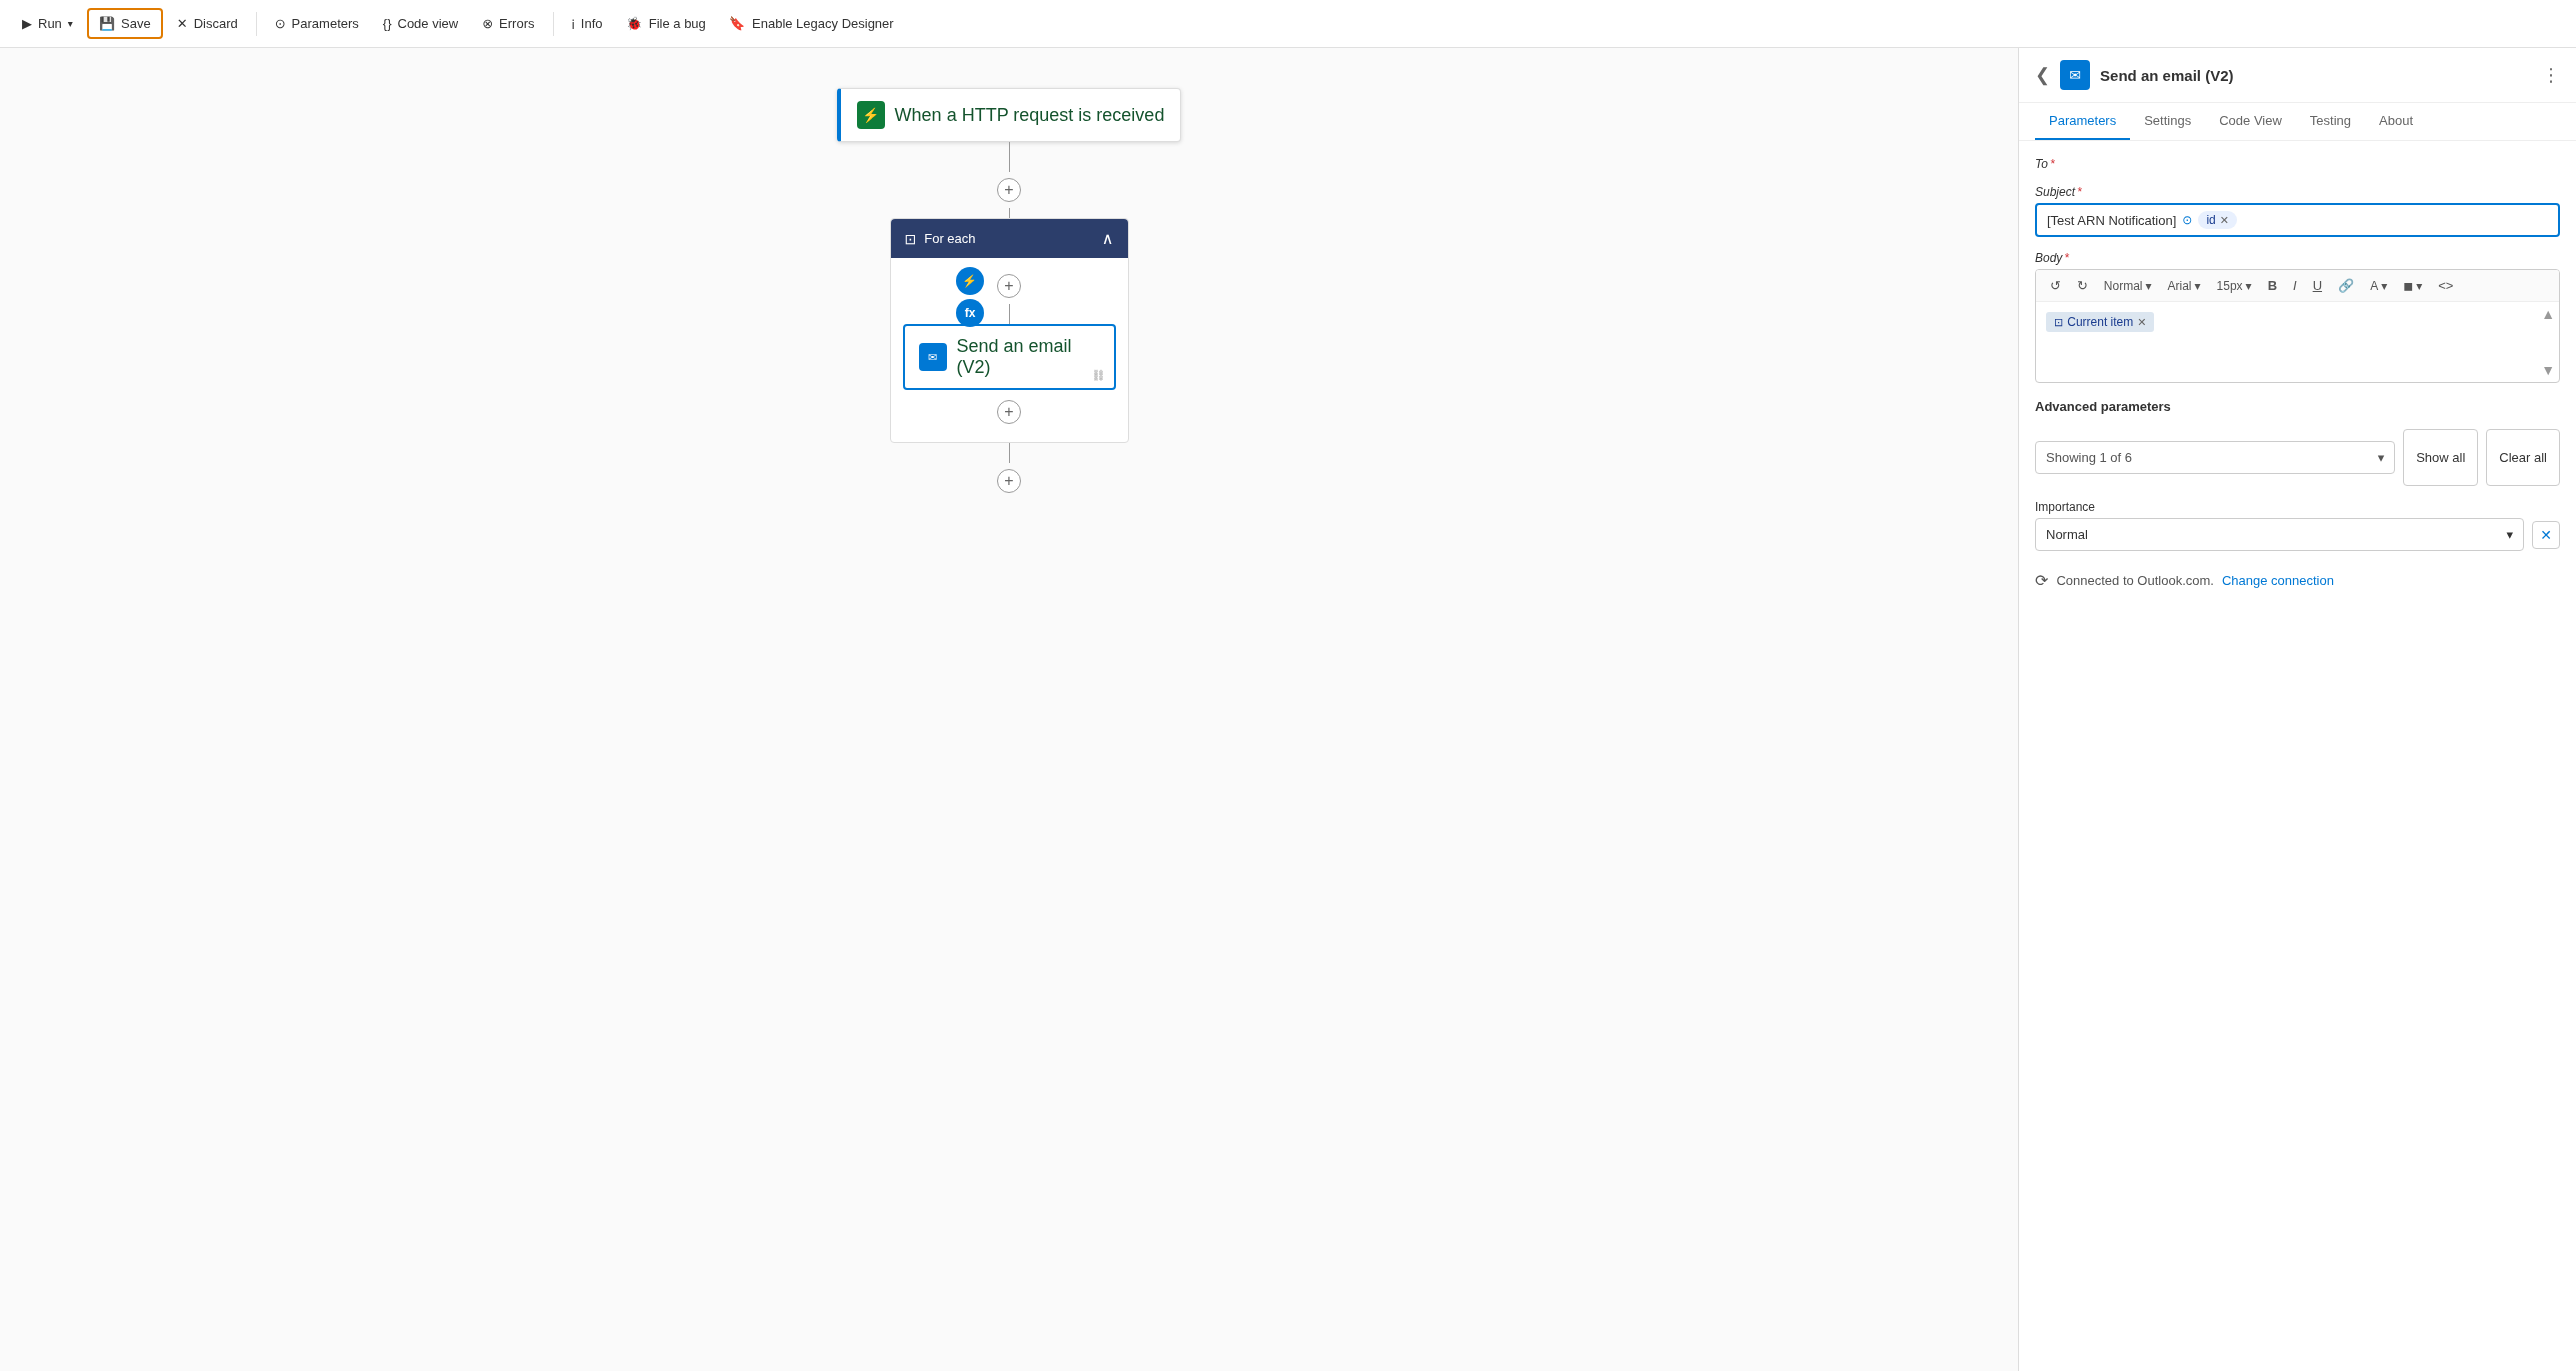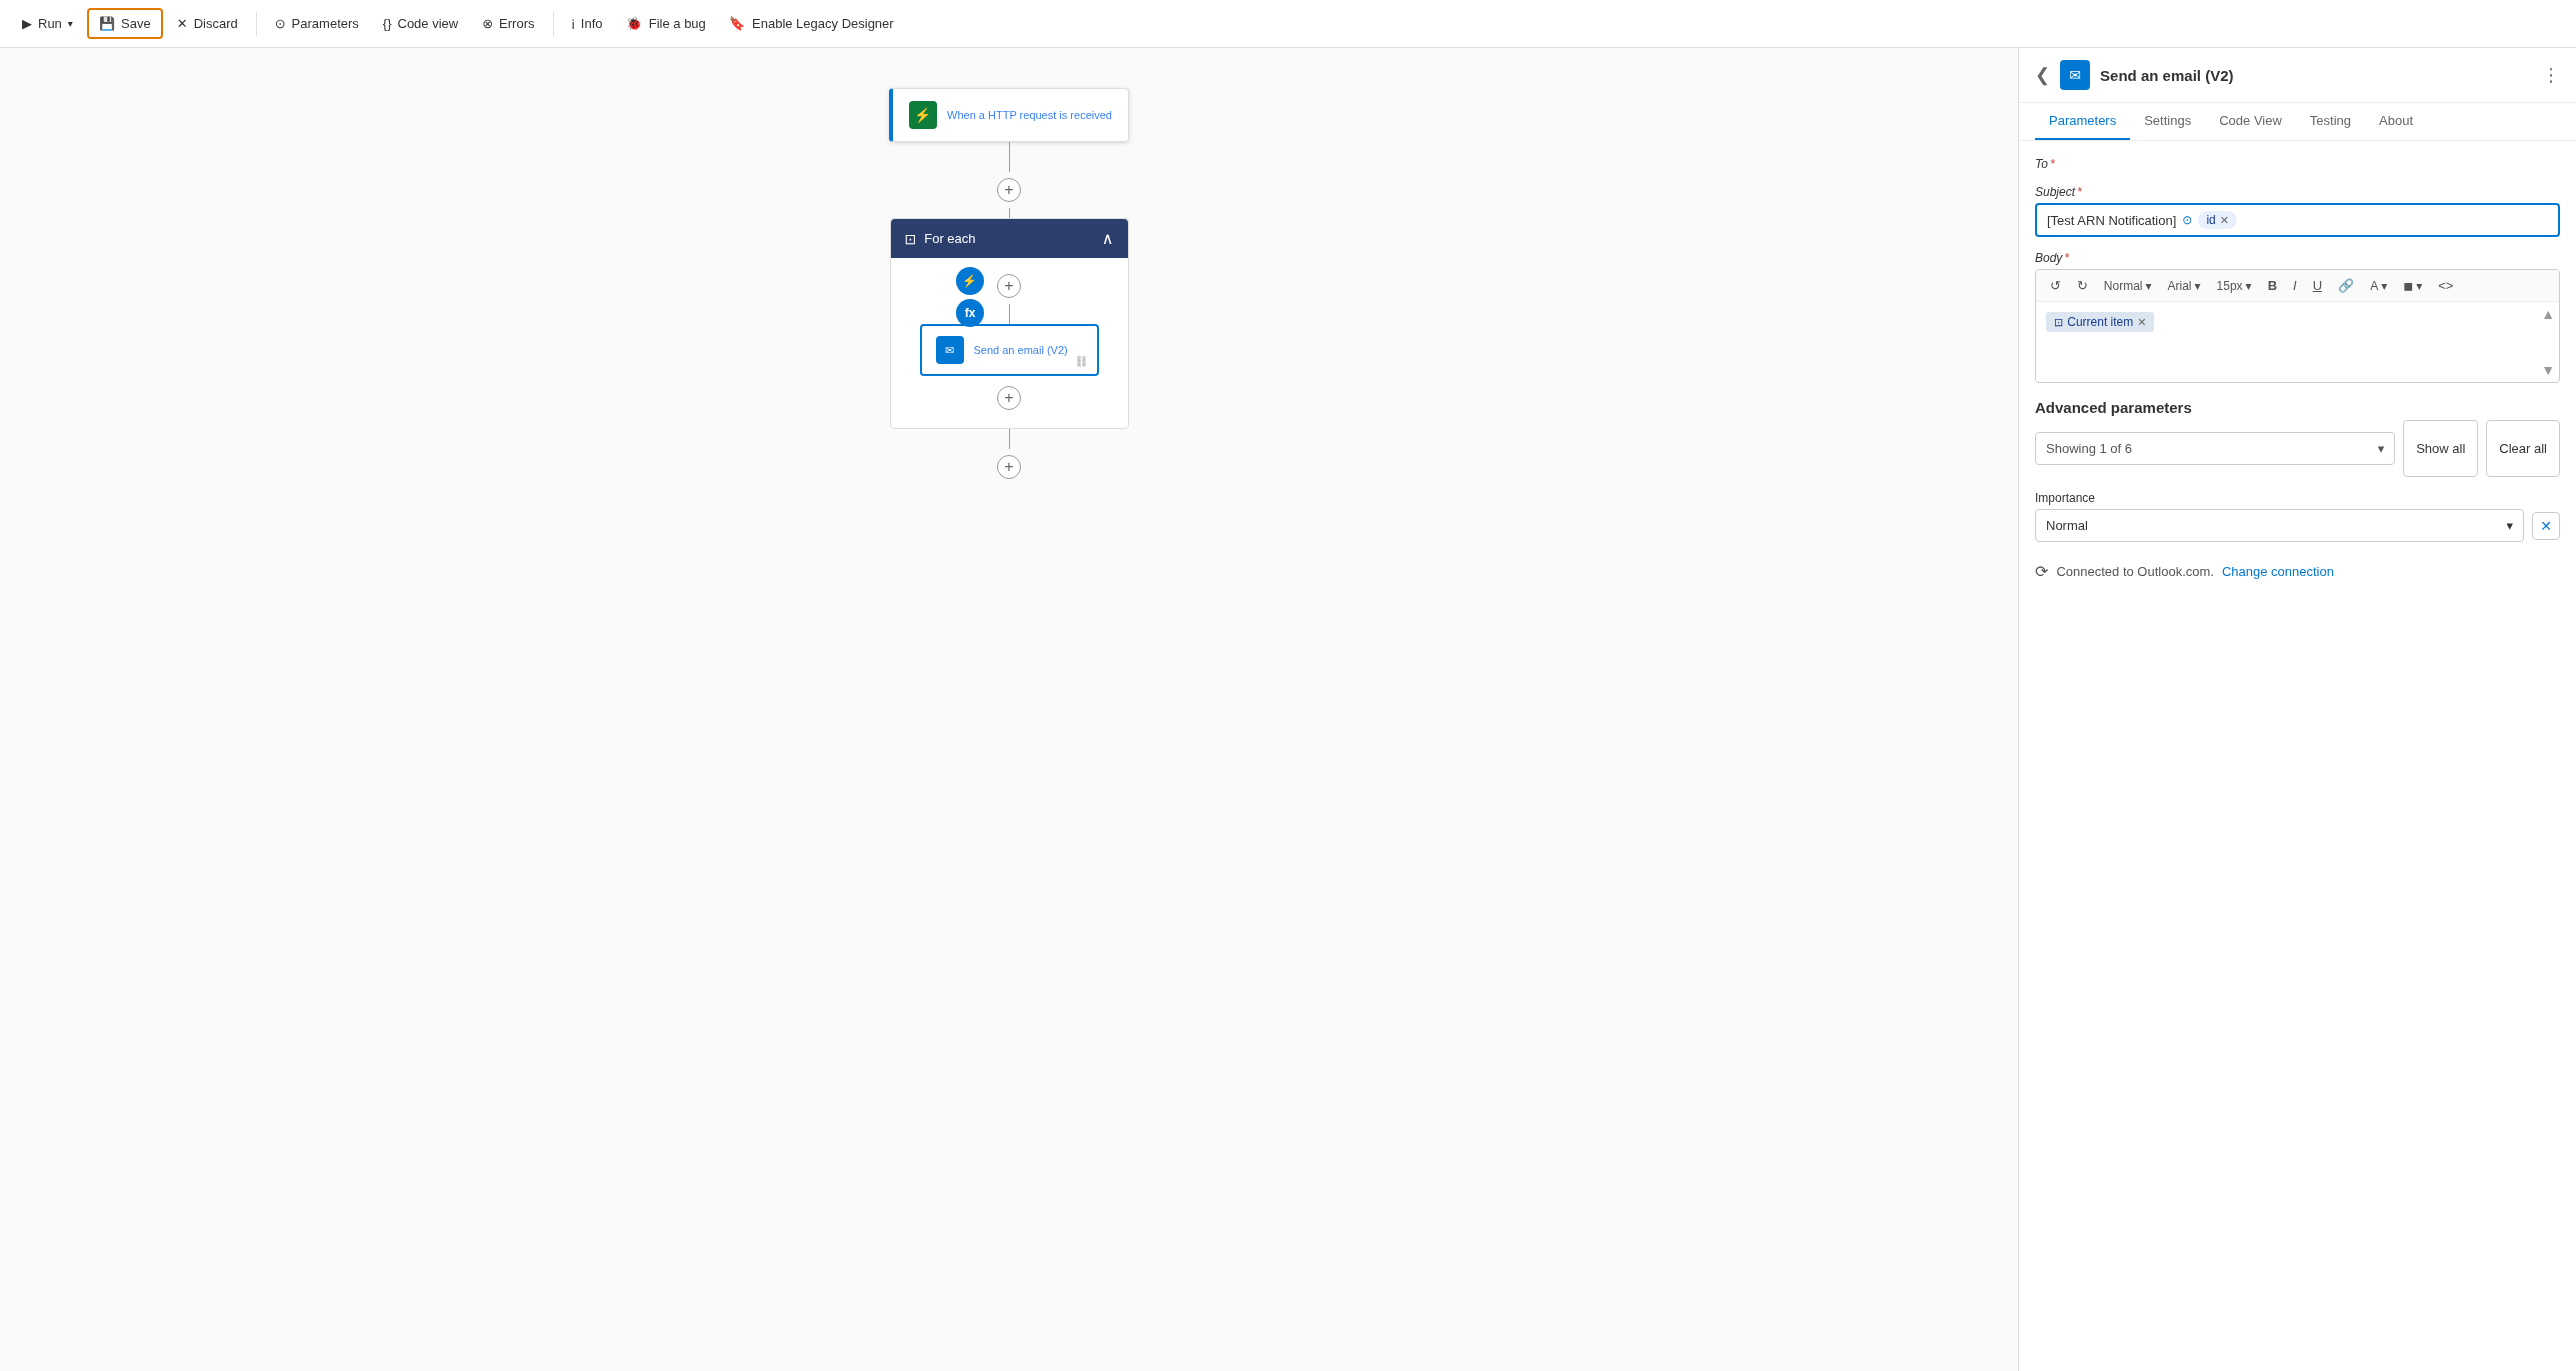--- a/index.html
+++ b/index.html
@@ -48,21 +48,21 @@
       border: 1px solid #ddd;
     }
     .node-box.trigger { border-left: 4px solid #0078d4; }
     .node-icon {
       width: 28px; height: 28px; border-radius: 4px;
       background: #0078d4; display: flex; align-items: center; justify-content: center;
       color: white; font-size: 14px; flex-shrink: 0;
     }
     .node-icon.green { background: #0e7c3a; }
     .node-icon.blue { background: #0078d4; }
-    .node-label { font-size: 11px; font-weight: 500; color: #3b82f6; }
+    .node-label { font-size: 18px; font-weight: 500; color: #14532d; }
 
     .connector {
       width: 1px; height: 30px; background: #999;
       margin: 0 auto; position: relative;
     }
     .add-btn {
       width: 24px; height: 24px; border-radius: 50%;
       border: 1px solid #999; background: #fff;
       display: flex; align-items: center; justify-content: center;
       cursor: pointer; font-size: 16px; color: #666;
@@ -181,21 +181,21 @@
       position: absolute; right: 4px; top: 4px;
       font-size: 14px; color: #999; cursor: pointer;
     }
     .body-scroll-btn-bottom {
       position: absolute; right: 4px; bottom: 4px;
       font-size: 14px; color: #999; cursor: pointer;
     }
 
     
     .adv-params { margin-top: 16px; }
-    .adv-params-label { font-size: 15px; font-weight: 600; color: #333; margin-bottom: 4px; }
+    .adv-params-label { font-size: 13px; font-weight: 600; color: #333; margin-bottom: 15px; }
     .adv-params-row {
       display: flex; align-items: center; gap: 8px;
     }
     .adv-params-dropdown {
       flex: 1; border: 1px solid #ccc; border-radius: 4px;
       padding: 8px 10px; font-size: 13px; color: #555;
       background: #fff; display: flex; align-items: center;
       justify-content: space-between; cursor: pointer;
     }
     .show-all-btn, .clear-all-btn {

